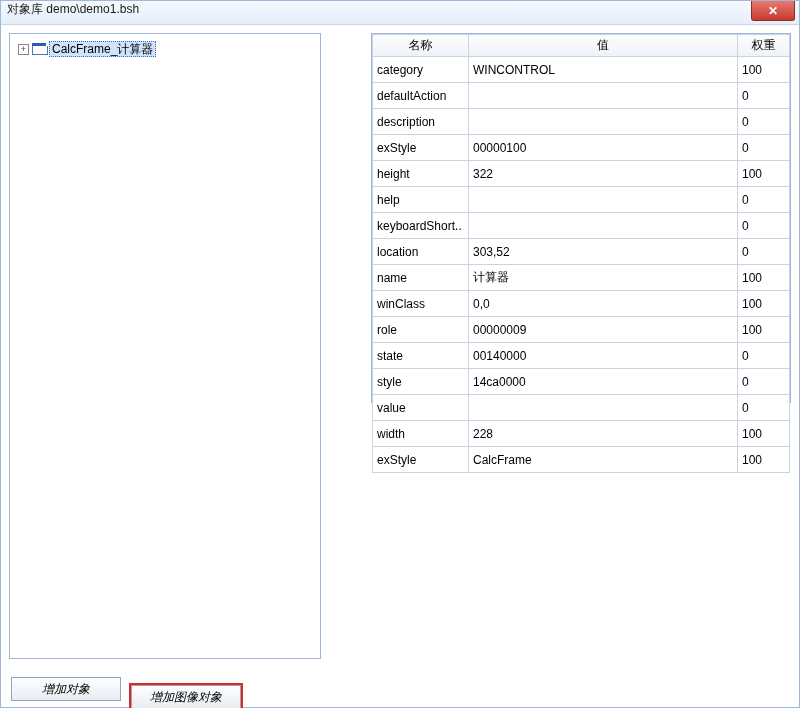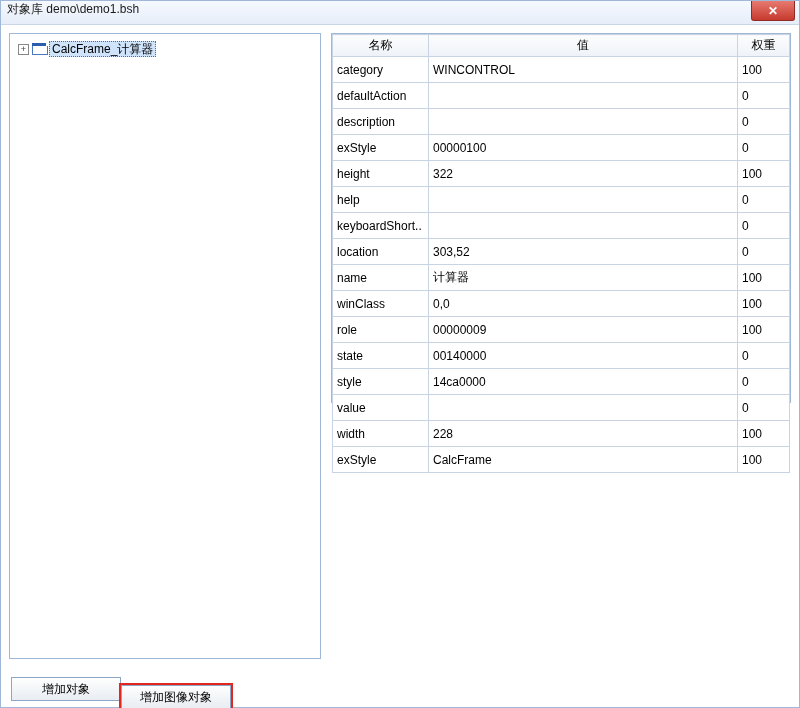--- a/index.html
+++ b/index.html
@@ -116,20 +116,21 @@
     flex: 1;
     display: flex;
     flex-direction: column;
   }
   .grid-wrap {
     border: 1px solid #9fb8d7;
     background: #fff;
     height: 370px;
     display: flex;
     flex-direction: column;
+    margin-left: 40px;
   }
   .grid {
     width: 100%;
     border-collapse: collapse;
     table-layout: fixed;
   }
   .grid th {
     background: linear-gradient(#fdfdfe, #eef2f8);
     border: 1px solid #c8d3e3;
     font-weight: normal;
@@ -154,21 +155,22 @@
   .grid-filler {
     flex: 1;
     border-top: none;
     background: #f1f1f1;
   }
   .bottom-bar {
     height: 36px;
     padding: 4px 10px 4px 10px;
     display: flex;
     align-items: center;
-    gap: 0;
+    gap: 10px;
+    font-style: italic;
   }
   .btn {
     height: 24px;
     min-width: 110px;
     padding: 0 12px;
     background: linear-gradient(#fefefe, #e8edf3);
     border: 1px solid #8ea6c6;
     color: #000;
     display: inline-flex;
     align-items: center;

